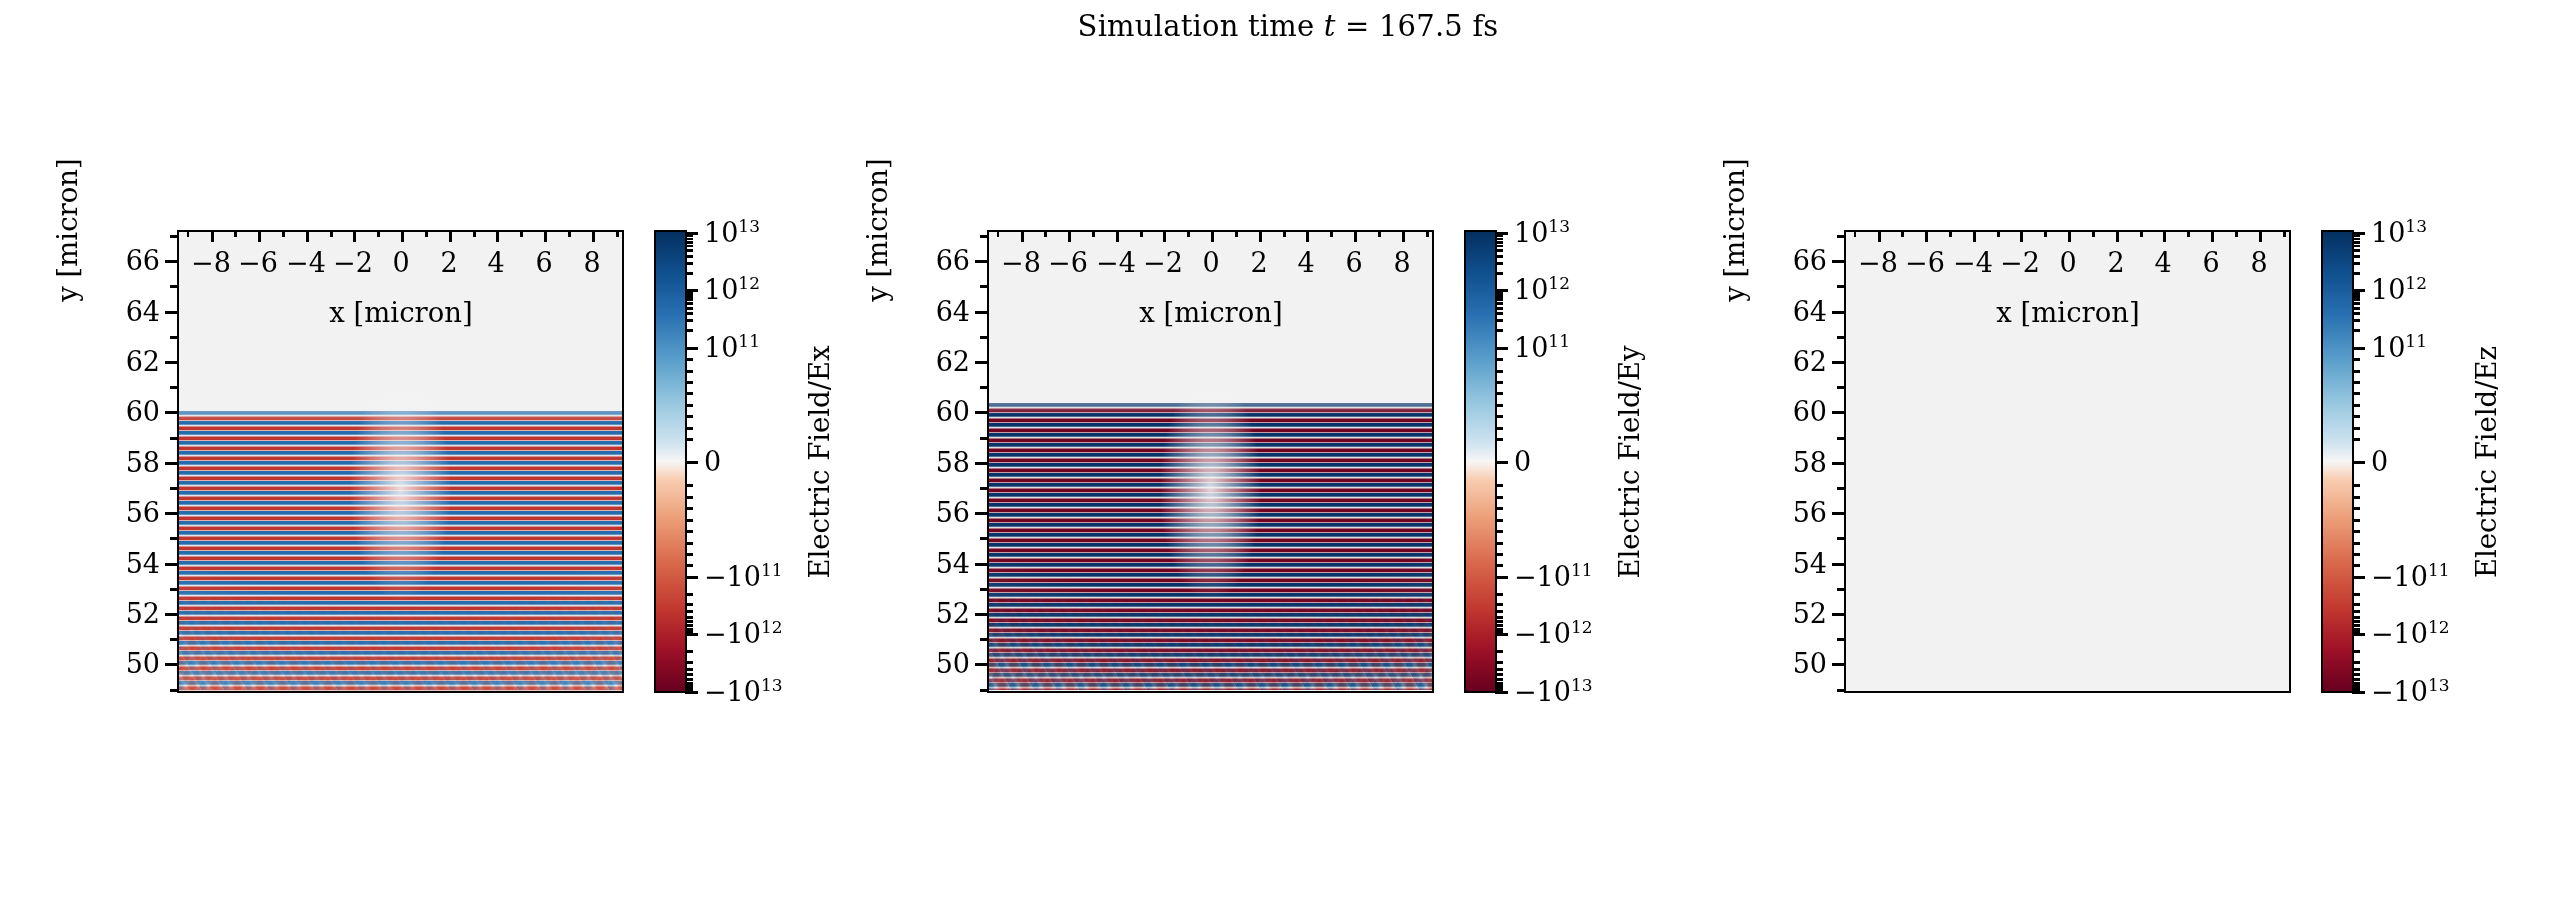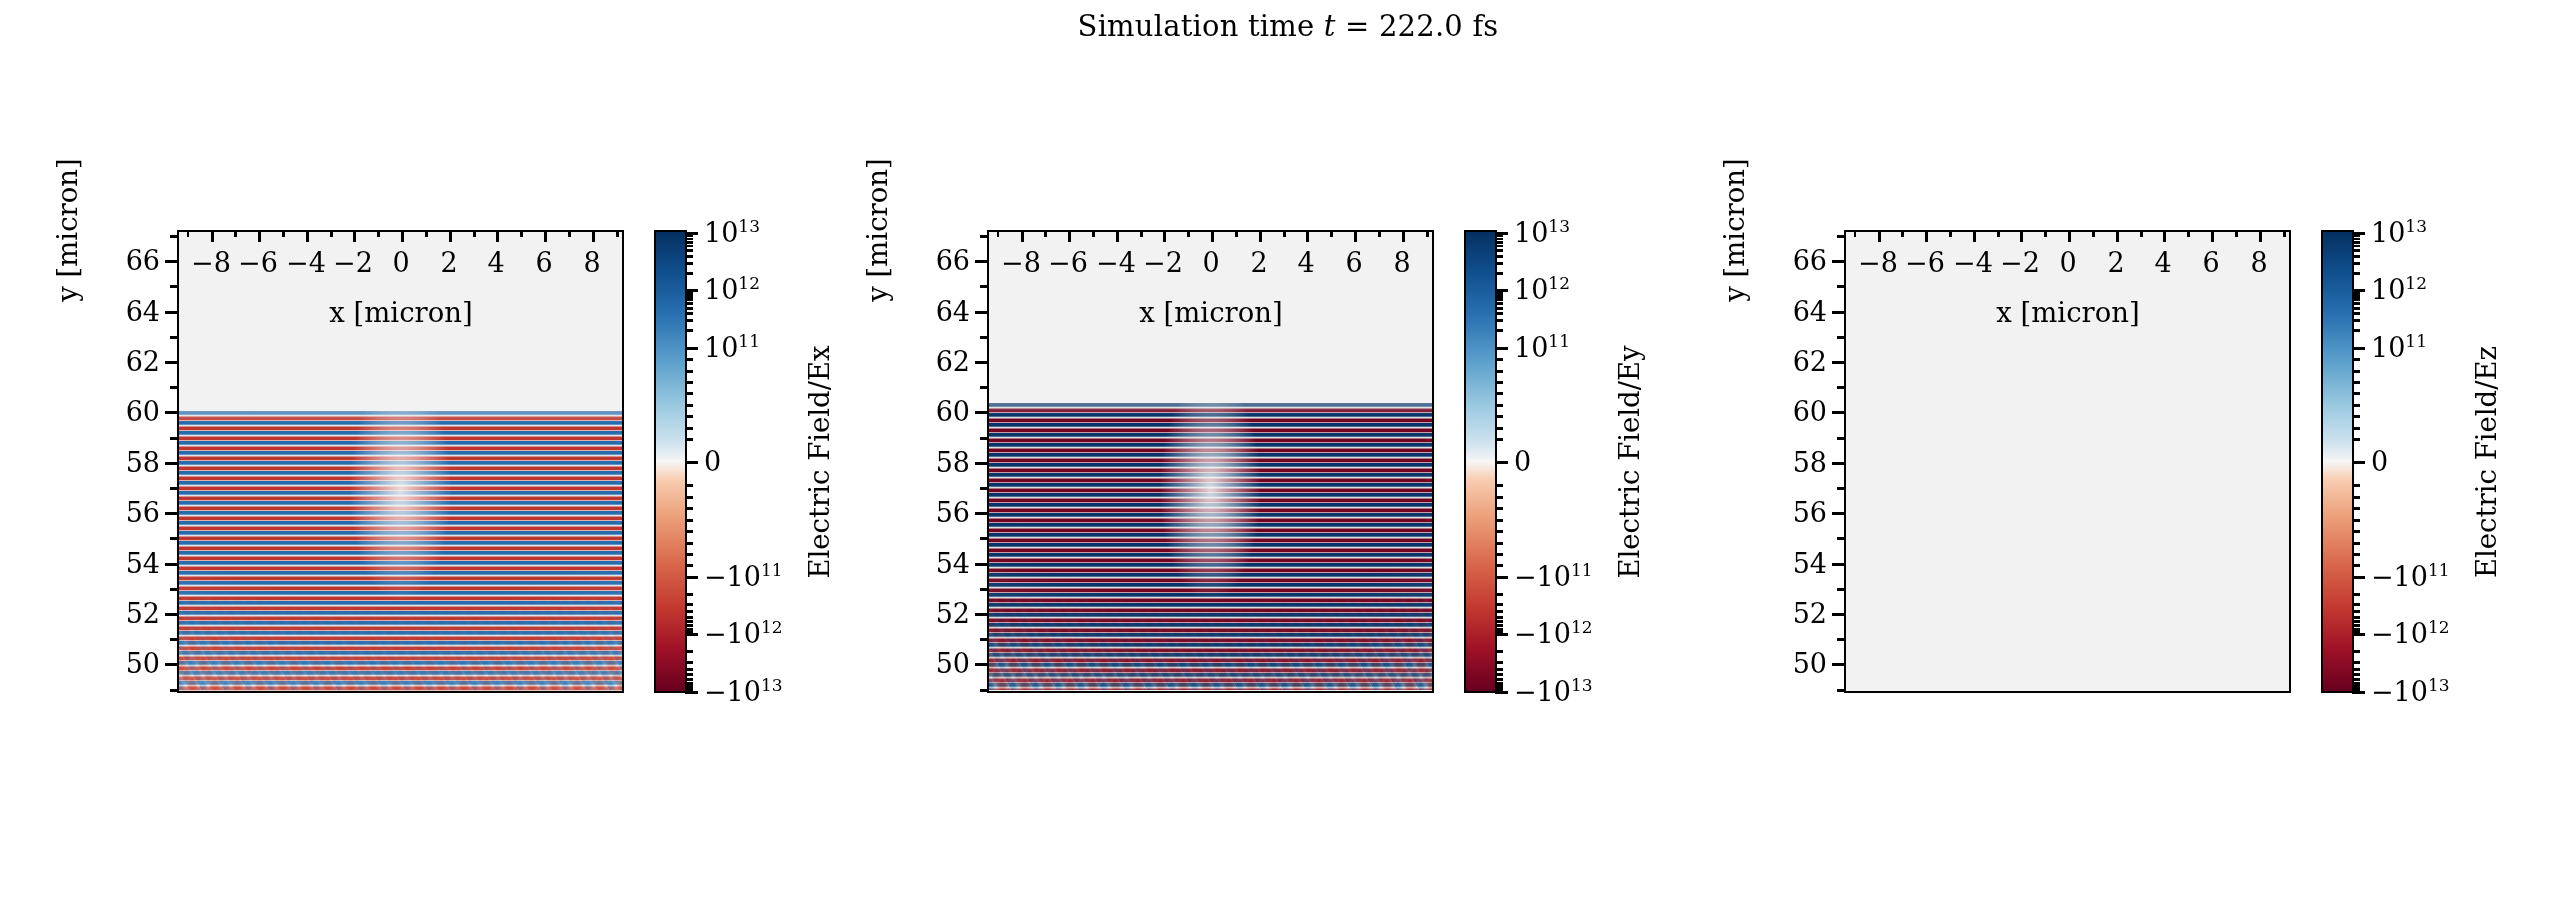--- a/index.html
+++ b/index.html
@@ -77,21 +77,21 @@
     transform-origin:center center;
     transform:translate(-50%,-50%) rotate(-90deg);
   }
 </style>
 </head>
 <body>
 
 <div class="figure">
 
   <div class="suptitle">
-    <span>Simulation time </span><span class="it">t</span><span> = </span><span>222.0 fs</span>
+    <span>Simulation time </span><span class="it">t</span><span> = </span><span>167.5 fs</span>
   </div>
 
   <div id="panels">
       <div class="panel" style="left: 177px; width: 448px;">
         <div class="axes" style="width: 443px; height: 459px; background: rgb(242, 242, 242);">
           <div class="field" style="top: 365px; height: 93px; background-image: repeating-linear-gradient(118deg, rgb(91, 160, 203) 0px, rgb(91, 160, 203) 4.3px, rgb(247, 246, 246) 7.7px, rgb(217, 106, 77) 11px, rgb(217, 106, 77) 15.5px, rgb(247, 246, 246) 20px); opacity: 0.75;"></div>
           <div class="field" style="top: 365px; height: 93px; background-image: repeating-linear-gradient(62deg, rgb(91, 160, 203) 0px, rgb(91, 160, 203) 4.3px, rgb(247, 246, 246) 7.7px, rgb(217, 106, 77) 11px, rgb(217, 106, 77) 15.5px, rgb(247, 246, 246) 20px); opacity: 0.55;"></div>
           <div class="field" style="top: 179px; height: 280px; background-image: repeating-linear-gradient(rgb(37, 108, 173) 0px, rgb(37, 108, 173) 3px, rgb(247, 246, 246) 4.7px, rgb(190, 52, 46) 6.2px, rgb(190, 52, 46) 8.6px, rgb(247, 246, 246) 10px); mask-image: radial-gradient(150% 128% at 50% 6%, rgb(0, 0, 0) 48%, rgba(0, 0, 0, 0.92) 62%, rgba(0, 0, 0, 0.45) 84%, rgba(0, 0, 0, 0.1) 100%);"></div>
           <div class="field" style="background: radial-gradient(16% 34% at 50% 56%, rgba(247, 246, 246, 0.85) 0%, rgba(247, 246, 246, 0) 72%);"></div>
           <div class="field" style="top: 0px; height: 191px; background: linear-gradient(rgb(242, 242, 242) 0%, rgb(242, 242, 242) 82%, rgba(242, 242, 242, 0) 100%);"></div>

